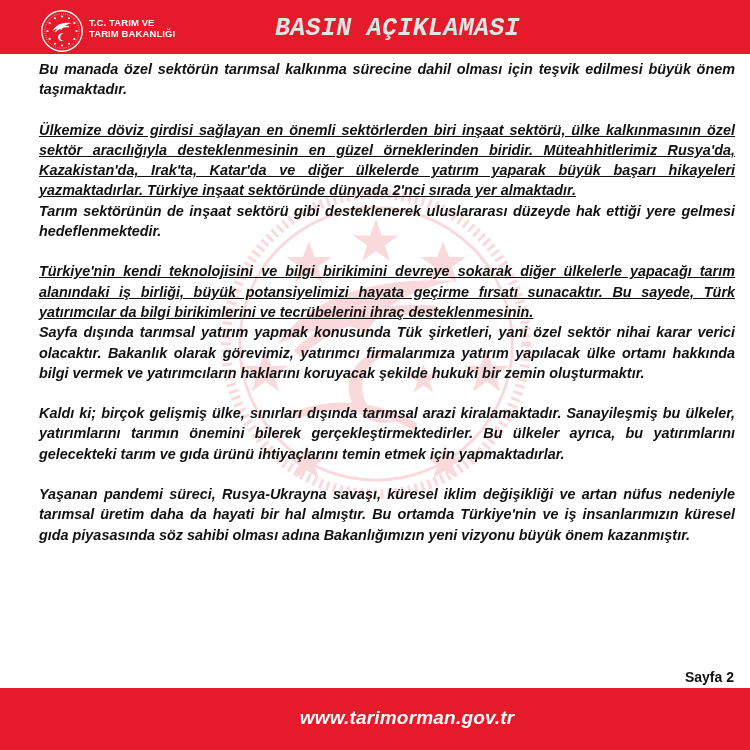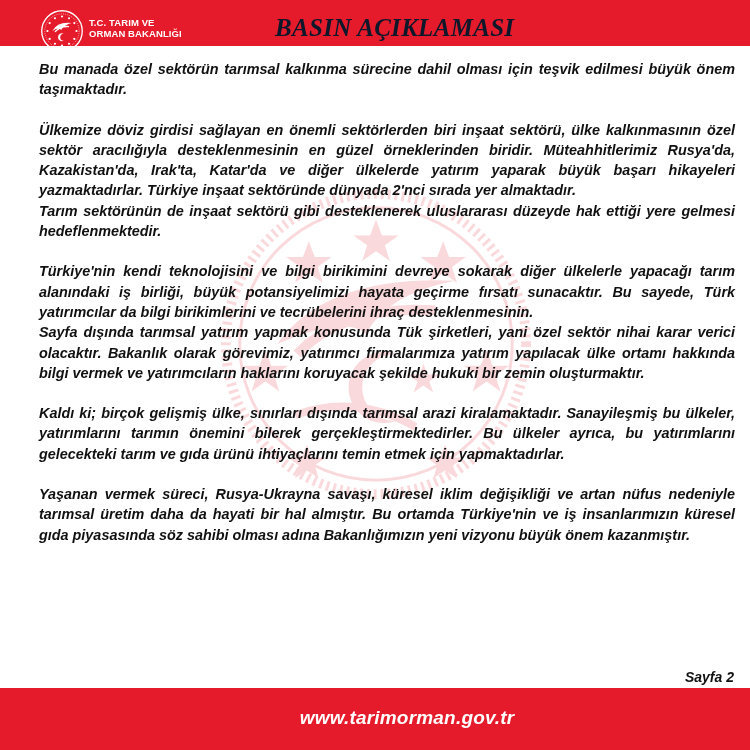--- a/index.html
+++ b/index.html
@@ -2,52 +2,52 @@
 <html><head>
   <meta charset="utf-8">
   <style>
     html, body { margin: 0; padding: 0; }
     body {
       width: 750px; height: 750px; overflow: hidden;
       background: #ffffff; position: relative;
       font-family: "DejaVu Sans", sans-serif;
     }
     .header {
-      position: absolute; left: 0; top: 0; width: 750px; height: 46px;
+      position: absolute; left: 0; top: 0; width: 750px; height: 54px;
       background: #e51b2b;
     }
     .logo {
       position: absolute; left: 40px; top: 9px; width: 44px; height: 44px;
     }
     .org-name {
       position: absolute; left: 89px; top: 17px;
       color: #ffffff; font-family: "Liberation Sans", sans-serif;
       font-weight: bold; font-size: 9.5px; line-height: 11px; letter-spacing: 0.1px;
     }
     .title {
       position: absolute; left: 275px; top: 14px;
-      color: #0f172a; font-family: Liberation Serif, serif;
+      color: #e5e5e5; font-family: Liberation Mono, monospace;
       font-weight: bold; font-style: italic; font-size: 25px; letter-spacing: 0.3px;
     }
     .watermark {
       position: absolute; left: 218px; top: 186px; width: 316px; height: 316px;
       opacity: 0.16; pointer-events: none;
     }
     .content {
       position: absolute; left: 39px; top: 59px; width: 696px;
       color: #111111; font-family: "Liberation Sans", sans-serif;
       font-style: italic; font-weight: bold; font-size: 14.4px; line-height: 20.3px;
       text-align: justify;
     }
     .content p { margin: 0 0 20px 0; }
-    .content p.tight { margin-bottom: 0; }
+    .content p.tight { margin-bottom: 0; text-decoration: underline; }
     .page-num {
       position: absolute; right: 16px; top: 669px;
       font-family: "Liberation Sans", sans-serif;
-      font-style: italic; font-weight: bold; font-size: 14px; color: #111;
+      font-weight: bold; font-size: 14px; color: #111;
     }
     .footer {
       position: absolute; left: 0; top: 688px; width: 750px; height: 62px;
       background: #e51b2b;
     }
     .website {
       position: absolute; left: 0; width: 750px; top: 19px; text-align: center;
       color: #ffffff; font-family: "Liberation Sans", sans-serif;
       font-weight: bold; font-style: italic; font-size: 19px; letter-spacing: 0.2px;
       text-decoration: none; display: block; padding-left: 32px;
@@ -73,21 +73,21 @@
       <circle cx="17" cy="50" r="2.5"></circle>
         <circle cx="22" cy="32" r="2.5"></circle>
         <circle cx="34" cy="21" r="2.5"></circle>
     </g>
     <path d="M28 50 Q40 28 72 32 Q55 36 48 48 Q44 40 28 50 Z" fill="#ffffff"></path>
     <path d="M34 52 Q46 38 66 40" fill="none" stroke="#ffffff" stroke-width="3"></path>
     <path d="M54 56 A9 9 0 1 0 54 72 A7 7 0 1 1 54 56 Z" fill="#ffffff"></path>
   </svg>
   <div class="org-name">
     <div>T.C. TARIM VE</div>
-    <div>ORMAN BAKANLIĞI</div>
+    <div>TARIM BAKANLIĞI</div>
   </div>
   <div class="title">BASIN AÇIKLAMASI</div>
 </div>
 
 <svg class="watermark" viewBox="0 0 320 320">
   <circle cx="160" cy="160" r="152" fill="none" stroke="#e51b2b" stroke-width="10" stroke-dasharray="3 4"></circle>
   <circle cx="160" cy="160" r="138" fill="none" stroke="#e51b2b" stroke-width="3"></circle>
   <g fill="#e51b2b">
     <polygon points="160,34 166,50 183,50 169,60 174,76 160,66 146,76 151,60 137,50 154,50"></polygon>
     <polygon points="92,56 98,72 115,72 101,82 106,98 92,88 78,98 83,82 69,72 86,72"></polygon>
@@ -104,20 +104,20 @@
   <path d="M180 170 A36 36 0 1 0 180 238 A28 28 0 1 1 180 170 Z" fill="#e51b2b"></path>
 </svg>
 
 <div class="content">
   <p>Bu manada özel sektörün tarımsal kalkınma sürecine dahil olması için teşvik edilmesi büyük önem taşımaktadır.</p>
   <p class="tight">Ülkemize döviz girdisi sağlayan en önemli sektörlerden biri inşaat sektörü, ülke kalkınmasının özel sektör aracılığıyla desteklenmesinin en güzel örneklerinden biridir. Müteahhitlerimiz Rusya'da, Kazakistan'da, Irak'ta, Katar'da ve diğer ülkelerde yatırım yaparak büyük başarı hikayeleri yazmaktadırlar. Türkiye inşaat sektöründe dünyada 2'nci sırada yer almaktadır.</p>
   <p>Tarım sektörünün de inşaat sektörü gibi desteklenerek uluslararası düzeyde hak ettiği yere gelmesi hedeflenmektedir.</p>
   <p class="tight">Türkiye'nin kendi teknolojisini ve bilgi birikimini devreye sokarak diğer ülkelerle yapacağı tarım alanındaki iş birliği, büyük potansiyelimizi hayata geçirme fırsatı sunacaktır.  Bu sayede, Türk yatırımcılar da bilgi birikimlerini ve tecrübelerini ihraç desteklenmesinin.</p>
   <p>Sayfa dışında tarımsal yatırım yapmak konusunda Tük şirketleri, yani özel sektör nihai karar verici olacaktır. Bakanlık olarak görevimiz, yatırımcı firmalarımıza yatırım yapılacak ülke ortamı hakkında bilgi vermek ve yatırımcıların haklarını koruyacak şekilde hukuki bir zemin oluşturmaktır.</p>
   <p>Kaldı ki; birçok gelişmiş ülke, sınırları dışında tarımsal arazi kiralamaktadır. Sanayileşmiş bu ülkeler, yatırımlarını tarımın önemini bilerek gerçekleştirmektedirler. Bu ülkeler ayrıca, bu yatırımlarını gelecekteki tarım ve gıda ürünü ihtiyaçlarını temin etmek için yapmaktadırlar.</p>
-  <p>Yaşanan vermek süreci, Rusya-Ukrayna savaşı, küresel iklim değişikliği ve artan nüfus nedeniyle tarımsal üretim daha da hayati bir hal almıştır. Bu ortamda Türkiye'nin ve iş insanlarımızın küresel gıda piyasasında söz sahibi olması adına Bakanlığımızın yeni vizyonu büyük önem kazanmıştır.</p>
+  <p>Yaşanan pandemi süreci, Rusya-Ukrayna savaşı, küresel iklim değişikliği ve artan nüfus nedeniyle tarımsal üretim daha da hayati bir hal almıştır. Bu ortamda Türkiye'nin ve iş insanlarımızın küresel gıda piyasasında söz sahibi olması adına Bakanlığımızın yeni vizyonu büyük önem kazanmıştır.</p>
 </div>
 
 <div class="page-num">Sayfa 2</div>
 
 <div class="footer">
   <a class="website">www.tarimorman.gov.tr</a>
 </div>
 
 </body></html>

